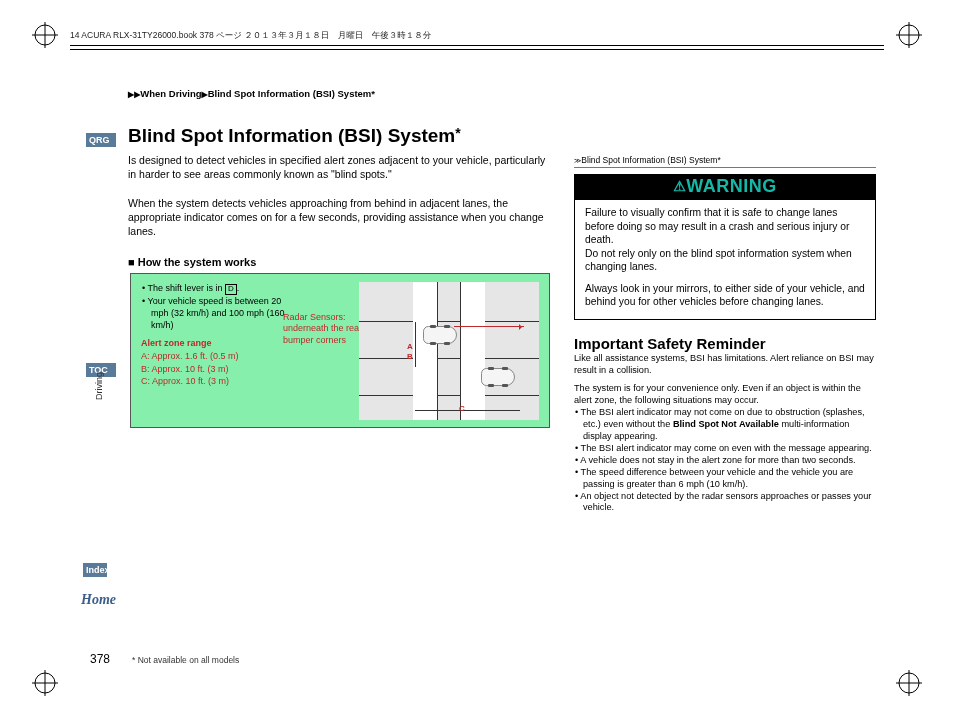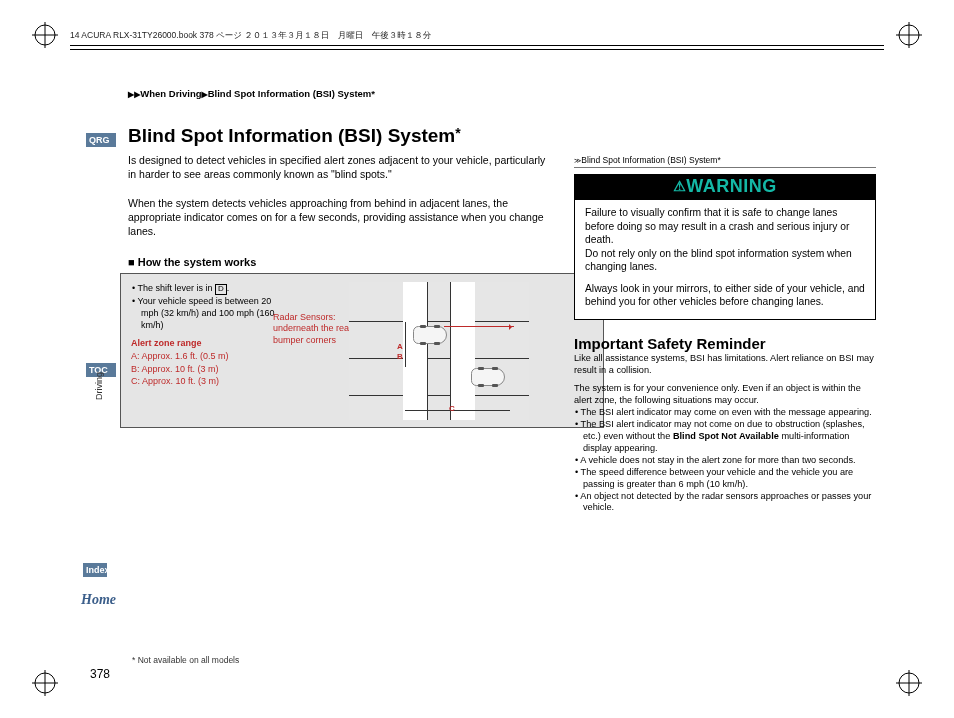--- a/index.html
+++ b/index.html
@@ -33,22 +33,22 @@
     position: absolute; top: 125px; left: 128px;
     font-size: 19px; font-weight: bold; color: #000;
   }
 
   .intro1 { position: absolute; top: 153px; left: 128px; width: 420px; font-size: 10.5px; line-height: 1.35; }
   .intro2 { position: absolute; top: 196px; left: 128px; width: 420px; font-size: 10.5px; line-height: 1.35; }
 
   .howworks { position: absolute; top: 256px; left: 128px; font-size: 11px; font-weight: bold; }
 
   .diagram-box {
-    position: absolute; top: 273px; left: 120px; width: 484px; height: 155px;
-    border: 0.5px solid #555; background: #e5e5e5;
+    position: absolute; top: 273px; left: 130px; width: 420px; height: 155px;
+    border: 0.5px solid #555; background: #86efac;
   }
   .diagram-left { position: absolute; top: 8px; left: 10px; width: 150px; font-size: 9px; line-height: 1.35; }
   .diagram-left ul { list-style: none; padding-left: 10px; }
   .diagram-left ul li::before { content: "• "; margin-left: -9px; }
   .dbox { border: 1px solid #000; font-size: 8px; padding: 0 2px; display: inline-block; line-height: 1.1; }
   .azr-title { color: #be2a2a; font-weight: bold; margin-top: 6px; font-size: 9px; }
   .azr-list { color: #be2a2a; font-size: 9px; line-height: 1.35; margin-top: 1px; }
   .sensor-label { position: absolute; top: 38px; left: 152px; width: 82px; color: #be2a2a; font-size: 9px; line-height: 1.25; }
   .alertzone-label { position: absolute; top: 40px; left: 355px; color: #be2a2a; font-size: 9px; }
 
@@ -72,21 +72,21 @@
   .arrow.az::after { content:""; position:absolute; right:-1px; top:-2px; border:3px solid transparent; border-left-color:#be2a2a; }
   .measure-v { position:absolute; top:40px; left:56px; width:1px; height:45px; background:#333; }
   .measure-h { position:absolute; top:128px; left:56px; height:1px; width:105px; background:#333; }
   .label-box { color: #fff; font-weight: bold; padding: 2px 3px; margin-bottom: 4px; font-size: 9px; display:block; }
   .qrg { position: absolute; top: 133px; left: 86px; background: #5a7a9a; width: 30px; }
   .toc { position: absolute; top: 363px; left: 86px; background: #5a7a9a; width: 30px; }
   .idx { position: absolute; top: 563px; left: 83px; background: #5a7a9a; width: 24px; }
   .home { position: absolute; top: 592px; left: 81px; color: #3b5e8a; font-family: cursive; font-weight: bold; font-style: italic; font-size: 14px; }
   .driving { position: absolute; top: 400px; left: 94px; transform: rotate(-90deg); transform-origin: left top; font-size: 9px; color: #333; width: 60px; }
 
-  .pagenum { position: absolute; bottom: 37px; left: 90px; font-size: 12px; }
+  .pagenum { position: absolute; bottom: 52px; left: 90px; font-size: 12px; }
   .footnote { position: absolute; bottom: 53px; left: 132px; font-size: 8.5px; color: #333; }
 
   .rightcol { position: absolute; top: 155px; left: 574px; width: 302px; }
   .right-bc { font-size: 8.5px; font-weight: normal; margin-bottom: 6px; border-bottom: 0.5px solid #777; padding-bottom: 2px; }
   .right-bc .sq { font-size: 7px; }
   .warnbox { border: 1px solid #000; background: #fff; }
   .warnhead { background: #000; color: #14b8a6; text-align: center; font-size: 18px; font-weight: bold; padding: 1px 0 3px; letter-spacing: 0.5px; }
   .warnhead .tri { font-size: 14px; vertical-align: 1px; }
   .warnbody { padding: 6px 10px 10px; font-size: 10.3px; line-height: 1.32; }
   .warnbody p + p { margin-top: 8px; }
@@ -189,22 +189,22 @@
       <p style="white-space:pre-line">Failure to visually confirm that it is safe to change lanes before doing so may result in a crash and serious injury or death.
 Do not rely only on the blind spot information system when changing lanes.</p>
       <p>Always look in your mirrors, to either side of your vehicle, and behind you for other vehicles before changing lanes.</p>
     </div>
   </div>
   <div class="reminder">
     <div class="h">Important Safety Reminder</div>
     <div>Like all assistance systems, BSI has limitations. Alert reliance on BSI may result in a collision.</div>
     <p>The system is for your convenience only. Even if an object is within the alert zone, the following situations may occur.</p>
     <ul>
+      <li><span>The BSI alert indicator may not come on due to obstruction (splashes, etc.) even without the </span><b>Blind Spot Not Available</b><span> multi-information display appearing.</span></li>
       <li>The BSI alert indicator may come on even with the message appearing.</li>
-      <li><span>The BSI alert indicator may not come on due to obstruction (splashes, etc.) even without the </span><b>Blind Spot Not Available</b><span> multi-information display appearing.</span></li>
     </ul>
     <ul>
       <li>A vehicle does not stay in the alert zone for more than two seconds.</li>
       <li>The speed difference between your vehicle and the vehicle you are passing is greater than 6 mph (10 km/h).</li>
       <li>An object not detected by the radar sensors approaches or passes your vehicle.</li>
     </ul>
   </div>
 </div>
 
 </body></html>

